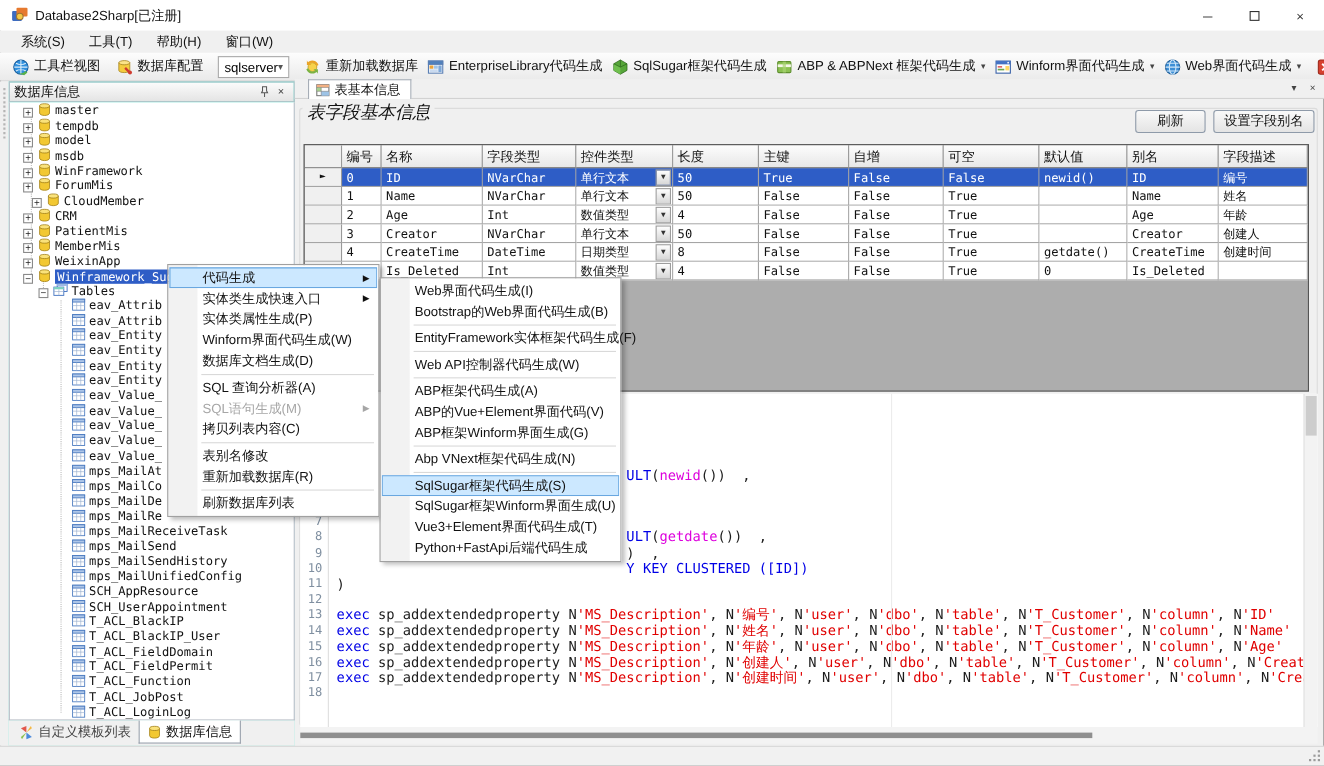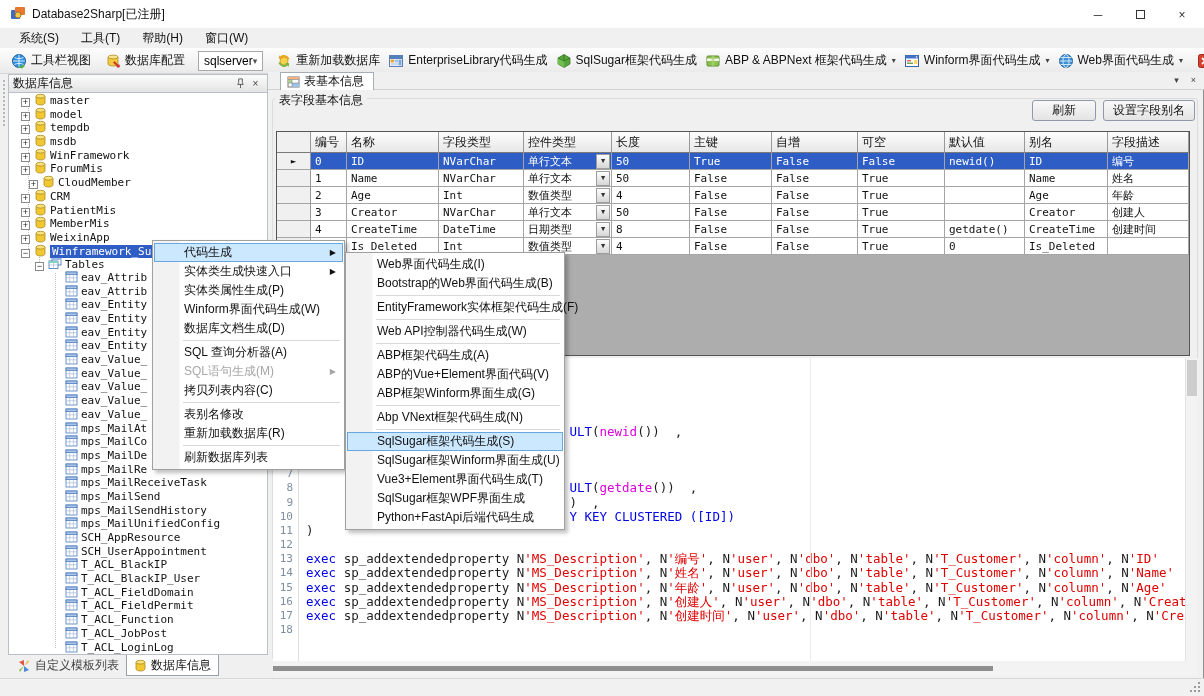--- a/index.html
+++ b/index.html
@@ -48,21 +48,21 @@
   .sb-tab{display:flex;align-items:center;gap:4px;font-size:12px;color:#444;padding:2px 7px;height:21px;}
   .sb-tab.active{background:#fff;border:1px solid #98a0ab;border-top:none;color:#111;}
 
   
   .main-tabstrip{position:absolute;left:268px;top:72px;width:936px;height:18px;background:#f0f0f0;border-bottom:1px solid #d2d2d2;}
   .doctab{position:absolute;left:12px;top:0px;height:18px;background:#fff;border:1px solid #a6adb6;border-bottom:none;display:flex;align-items:center;gap:4px;padding:0 9px 0 6px;font-size:12px;color:#111;}
   .ts-btns{position:absolute;right:8px;top:3px;display:flex;gap:12px;color:#444;font-size:9px;}
 
   
   .groupbox{position:absolute;left:272px;top:98px;width:926px;height:562px;border:1px solid #dcdcdc;border-radius:3px;}
-  .group-label{position:absolute;left:275px;top:92px;font-size:12px;color:#111;background:#f0f0f0;padding:0 4px;}
+  .group-label{position:absolute;left:275px;top:92px;font-size:16px;color:#111;background:#f0f0f0;padding:0 4px;font-style:italic;}
   .btn{position:absolute;height:21px;background:linear-gradient(#f9f9f9,#e4e4e4);border:1px solid #8e9aa9;border-radius:3px;font-size:12px;color:#111;text-align:center;line-height:19px;}
   #btn-refresh{left:1032px;top:100px;width:64px;}
   #btn-alias{left:1103px;top:100px;width:92px;}
 
   
   .grid{position:absolute;left:276px;top:131px;width:914px;height:225px;background:#adadad;border:1px solid #555;overflow:hidden;}
   .g-row{display:flex;}
   .g-cell{border-right:1px solid #a5a5a5;border-bottom:1px solid #a5a5a5;height:17px;font-size:11px;font-family:"DejaVu Sans Mono",monospace;padding-left:4px;overflow:hidden;background:#fff;display:flex;align-items:center;color:#111;}
   .g-h .g-cell{height:21px;background:linear-gradient(#fdfdfd,#e7e7e7);border-right:1px solid #999;border-bottom:1px solid #7a7a7a;font-family:"Liberation Sans",sans-serif;font-size:12px;}
   .g-sel-cell{background:#f0f0f0 !important;border-right:1px solid #999;justify-content:center;padding:0;font-size:9px;color:#111 !important;}
@@ -255,25 +255,25 @@
     <span class="sb-tool">×</span>
   </div>
   <div class="tree" id="tree">
       <div class="trow" style="padding-left: 12px;"><span class="exp">+</span><span class="icon "><svg width="13" height="13" viewBox="0 0 13 13">
             <path d="M2 3.2v6.6c0 1.2 2 2.2 4.5 2.2s4.5-1 4.5-2.2V3.2" fill="#f2c832" stroke="#a07d14" stroke-width=".7"></path>
             <ellipse cx="6.5" cy="3.2" rx="4.5" ry="1.9" fill="#fae27a" stroke="#a07d14" stroke-width=".7"></ellipse>
           </svg></span><span class="tlabel">master</span></div>
       <div class="trow" style="padding-left: 12px;"><span class="exp">+</span><span class="icon "><svg width="13" height="13" viewBox="0 0 13 13">
             <path d="M2 3.2v6.6c0 1.2 2 2.2 4.5 2.2s4.5-1 4.5-2.2V3.2" fill="#f2c832" stroke="#a07d14" stroke-width=".7"></path>
             <ellipse cx="6.5" cy="3.2" rx="4.5" ry="1.9" fill="#fae27a" stroke="#a07d14" stroke-width=".7"></ellipse>
+          </svg></span><span class="tlabel">tempdb</span></div>
+      <div class="trow" style="padding-left: 12px;"><span class="exp">+</span><span class="icon "><svg width="13" height="13" viewBox="0 0 13 13">
+            <path d="M2 3.2v6.6c0 1.2 2 2.2 4.5 2.2s4.5-1 4.5-2.2V3.2" fill="#f2c832" stroke="#a07d14" stroke-width=".7"></path>
+            <ellipse cx="6.5" cy="3.2" rx="4.5" ry="1.9" fill="#fae27a" stroke="#a07d14" stroke-width=".7"></ellipse>
           </svg></span><span class="tlabel">model</span></div>
-      <div class="trow" style="padding-left: 12px;"><span class="exp">+</span><span class="icon "><svg width="13" height="13" viewBox="0 0 13 13">
-            <path d="M2 3.2v6.6c0 1.2 2 2.2 4.5 2.2s4.5-1 4.5-2.2V3.2" fill="#f2c832" stroke="#a07d14" stroke-width=".7"></path>
-            <ellipse cx="6.5" cy="3.2" rx="4.5" ry="1.9" fill="#fae27a" stroke="#a07d14" stroke-width=".7"></ellipse>
-          </svg></span><span class="tlabel">tempdb</span></div>
       <div class="trow" style="padding-left: 12px;"><span class="exp">+</span><span class="icon "><svg width="13" height="13" viewBox="0 0 13 13">
             <path d="M2 3.2v6.6c0 1.2 2 2.2 4.5 2.2s4.5-1 4.5-2.2V3.2" fill="#f2c832" stroke="#a07d14" stroke-width=".7"></path>
             <ellipse cx="6.5" cy="3.2" rx="4.5" ry="1.9" fill="#fae27a" stroke="#a07d14" stroke-width=".7"></ellipse>
           </svg></span><span class="tlabel">msdb</span></div>
       <div class="trow" style="padding-left: 12px;"><span class="exp">+</span><span class="icon "><svg width="13" height="13" viewBox="0 0 13 13">
             <path d="M2 3.2v6.6c0 1.2 2 2.2 4.5 2.2s4.5-1 4.5-2.2V3.2" fill="#f2c832" stroke="#a07d14" stroke-width=".7"></path>
             <ellipse cx="6.5" cy="3.2" rx="4.5" ry="1.9" fill="#fae27a" stroke="#a07d14" stroke-width=".7"></ellipse>
           </svg></span><span class="tlabel">WinFramework</span></div>
       <div class="trow" style="padding-left: 12px;"><span class="exp">+</span><span class="icon "><svg width="13" height="13" viewBox="0 0 13 13">
             <path d="M2 3.2v6.6c0 1.2 2 2.2 4.5 2.2s4.5-1 4.5-2.2V3.2" fill="#f2c832" stroke="#a07d14" stroke-width=".7"></path>
@@ -805,15 +805,14 @@
     <div class="msep"></div>
     <div class="mi"><span>ABP框架代码生成(A)</span></div>
     <div class="mi"><span>ABP的Vue+Element界面代码(V)</span></div>
     <div class="mi"><span>ABP框架Winform界面生成(G)</span></div>
     <div class="msep"></div>
     <div class="mi"><span>Abp VNext框架代码生成(N)</span></div>
     <div class="msep"></div>
     <div class="mi hl"><span>SqlSugar框架代码生成(S)</span></div>
     <div class="mi"><span>SqlSugar框架Winform界面生成(U)</span></div>
     <div class="mi"><span>Vue3+Element界面代码生成(T)</span></div>
-    <div class="mi"><span>SqlSugar框架WPF界面生成</span></div>
     <div class="mi"><span>Python+FastApi后端代码生成</span></div>
   </div>
 
 </body></html>

